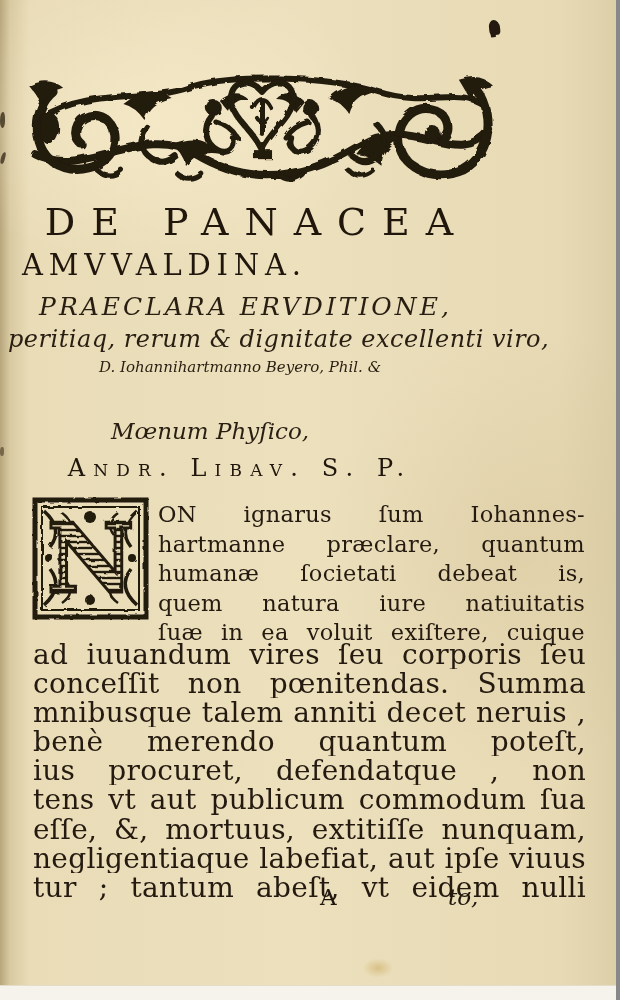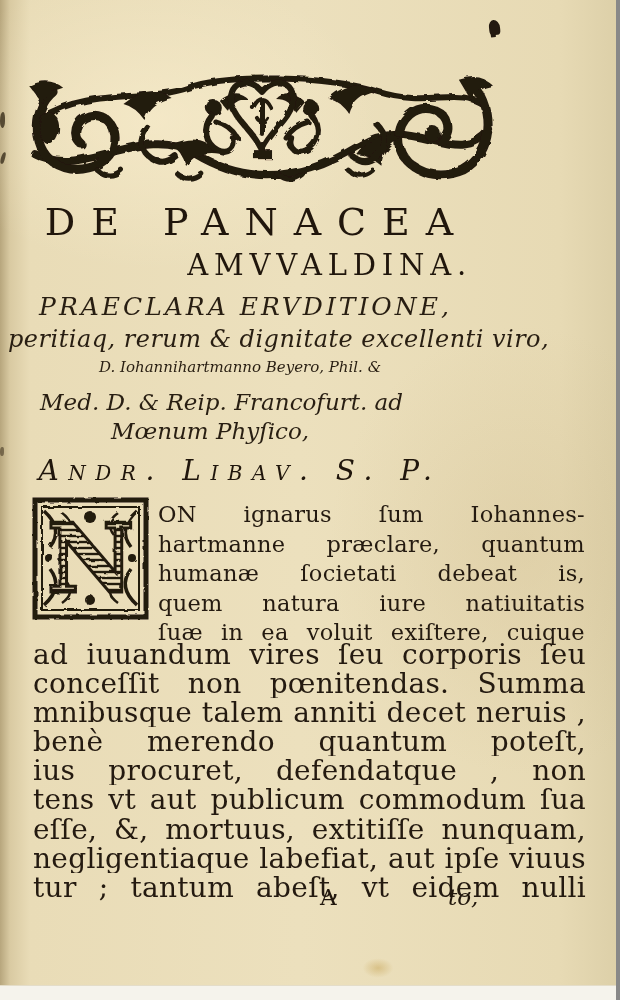--- a/index.html
+++ b/index.html
@@ -20,30 +20,30 @@
   .bind-mark{position:absolute;background:#3a2e1c;border-radius:60% 40% 50% 50%;opacity:.8;}
   .bm1{left:0;top:112px;width:5px;height:16px;}
   .bm2{left:1px;top:152px;width:4px;height:12px;transform:rotate(14deg);}
   .bm3{left:0;top:447px;width:4px;height:9px;opacity:.55;}
   
   .folio-blot{position:absolute;left:489px;top:20px;width:11px;height:15px;background:#241a10;
     border-radius:45% 55% 30% 30%;transform:rotate(-6deg);box-shadow:-2px 5px 0 -3px #241a10;}
   .ornament{position:absolute;left:27px;top:57px;width:470px;height:132px;}
   .title1{position:absolute;left:22px;top:200px;width:470px;text-align:center;
     font-size:38px;letter-spacing:.42em;white-space:nowrap;color:#20160c;}
-  .title2{position:absolute;left:22px;top:248px;width:450px;text-align:right;
+  .title2{position:absolute;left:22px;top:248px;width:450px;text-align:left;
     font-size:29px;letter-spacing:.20em;white-space:nowrap;color:#20160c;}
   .ded{position:absolute;text-align:center;font-style:italic;white-space:nowrap;color:#281e12;}
   .ded1{left:8px;top:292px;width:475px;font-size:25px;letter-spacing:.12em;}
   .ded2{left:8px;top:325px;width:450px;font-size:24px;letter-spacing:.02em;}
   .ded3{left:30px;top:358px;width:420px;font-size:15px;}
   .ded4{left:40px;top:389px;width:340px;font-size:23px;}
   .ded5{left:40px;top:418px;width:340px;font-size:23px;}
   .salutation{position:absolute;left:30px;top:454px;width:420px;text-align:center;
-    font-variant:small-caps;font-size:28px;letter-spacing:.34em;white-space:nowrap;color:#20160c;font-style:italic;}
+    font-variant:small-caps;font-size:24px;letter-spacing:.34em;white-space:nowrap;color:#20160c;}
   .initial-block{position:absolute;left:32px;top:497px;width:117px;height:123px;}
   .open-lines{position:absolute;left:158px;top:500px;width:427px;}
   .open-lines .ln{height:29.6px;line-height:29.6px;font-size:22.5px;letter-spacing:.3px;
     text-align:justify;text-align-last:justify;overflow:hidden;}
   .body-lines{position:absolute;left:33px;top:640px;width:553px;}
   .body-lines .ln{height:29.1px;line-height:29.1px;font-size:28px;letter-spacing:.3px;
     text-align:justify;text-align-last:justify;overflow:hidden;}
   .sig{position:absolute;top:884px;font-size:23px;color:#20160c;}
   .sig-a{left:320px;}
   .sig-cw{left:448px;font-style:italic;}
@@ -100,21 +100,20 @@
       <path d="M430,22 q22,-8 34,6 q-16,2 -22,14 z" fill="#241a10"></path>
     </g>
   </svg>
 
   <div class="title1">DE PANACEA</div>
   <div class="title2">AMVVALDINA.</div>
 
   <div class="ded ded1">PRAECLARA ERVDITIONE,</div>
   <div class="ded ded2">peritiaq, rerum &amp; dignitate excellenti viro,</div>
   <div class="ded ded3">D. Iohannihartmanno Beyero, Phil. &amp;</div>
-  <div class="ded ded4">Med. D. &amp; Reip. Francofurt. ad</div>
   <div class="ded ded5">Mœnum Phyſico,</div>
   <div class="salutation">Andr. Libav. S. P.</div>
 
   <svg class="initial-block" viewBox="0 0 117 123">
     <defs>
       <pattern id="hatchN" width="6" height="6" patternUnits="userSpaceOnUse">
         <rect width="6" height="6" fill="#e9dcb7"></rect>
         <path d="M0,3 h6" stroke="#241a10" stroke-width="2.4"></path>
       </pattern>
       <filter id="rough2">

